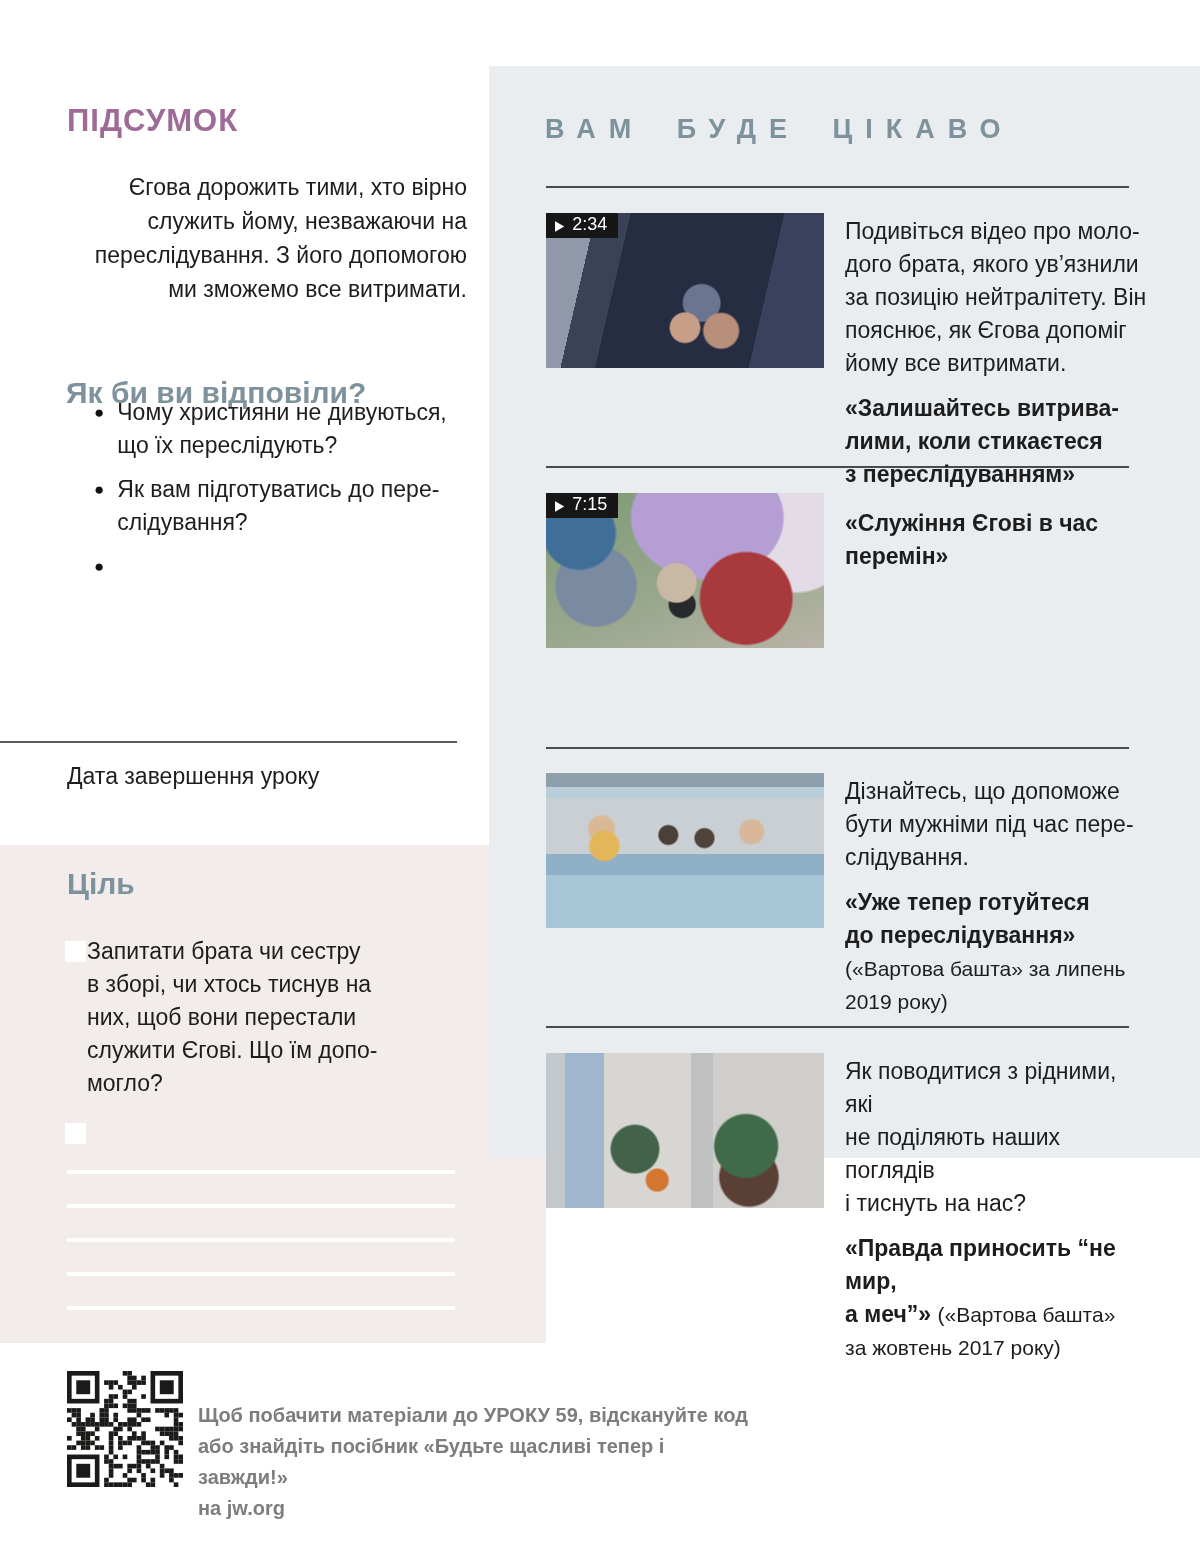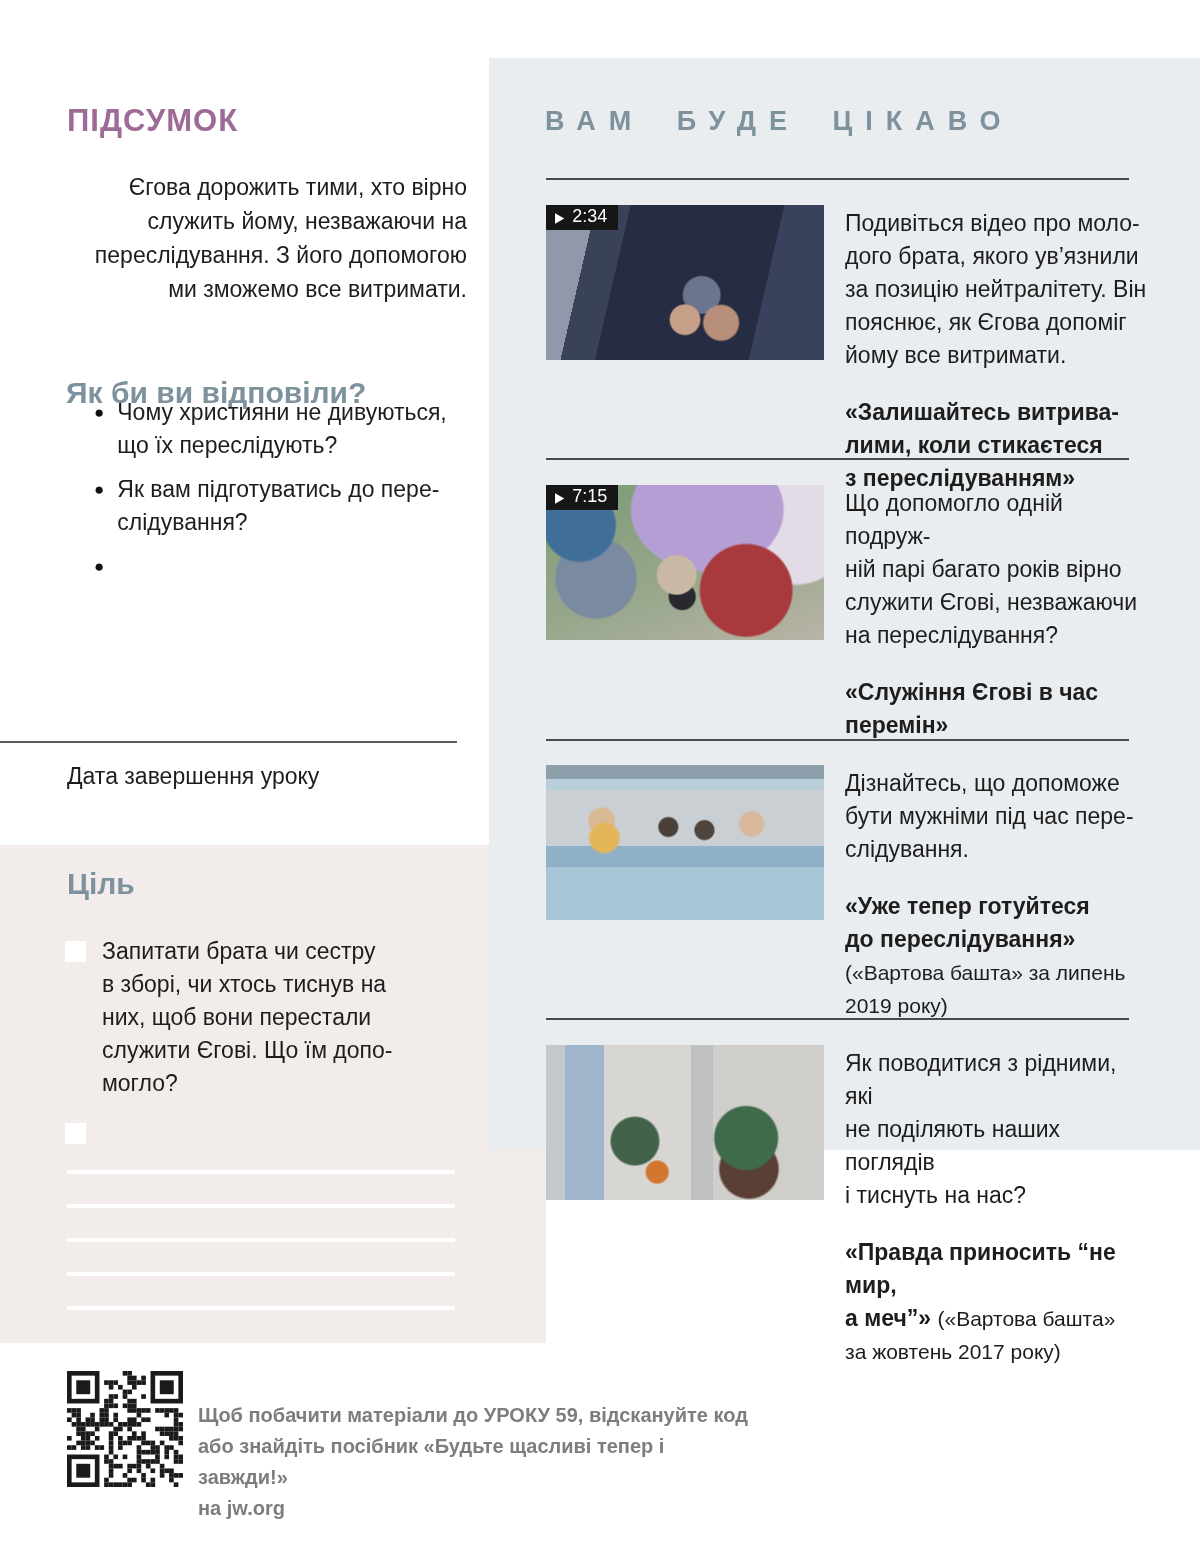--- a/index.html
+++ b/index.html
@@ -20,39 +20,39 @@
   .h-slate{font-size:30px;font-weight:700;color:var(--slate);}
   #questions-title{position:absolute;left:66px;top:332px;margin-top:44px;}
   .q-list{position:absolute;left:94px;top:396px;width:380px;list-style:none;}
   .q-list li{display:flex;gap:13px;margin-bottom:11px;font-size:23px;line-height:33px;}
   .q-list .dot{flex:0 0 auto;font-size:17px;line-height:33px;color:#111;}
   .hr-left{position:absolute;left:0;top:741px;width:457px;height:2px;background:#5c5c5c;}
   .date-label{position:absolute;left:67px;top:760px;font-size:23px;line-height:33px;}
 
   .goal-box{position:absolute;left:0;top:845px;width:546px;height:498px;background:var(--beige);}
   .goal-title{position:absolute;left:67px;top:22px;}
-  .cb-row{position:absolute;left:65px;display:flex;gap:16px;}
+  .cb-row{position:absolute;left:65px;display:flex;gap:1px;}
   .cb-row .cb{flex:0 0 auto;width:21px;height:21px;background:#fff;margin-top:6px;}
   .cb-row .cb-text{width:335px;font-size:23px;line-height:33px;}
   #cb-row-1{top:90px;}
   #cb-row-2{top:272px;}
   .goal-line{position:absolute;left:67px;width:388px;height:4px;background:#fff;}
 
   
-  .panel-right{position:absolute;left:489px;top:58px;width:711px;height:1092px;background:var(--panelbg);}
+  .panel-right{position:absolute;left:489px;top:66px;width:711px;height:1092px;background:var(--panelbg);}
   .panel-title{position:absolute;left:56px;top:48px;font-size:27px;font-weight:700;
                color:var(--slate);letter-spacing:13px;word-spacing:12px;}
   .sep{position:absolute;left:57px;width:583px;height:2px;background:var(--rule);}
   .thumb{position:absolute;left:57px;width:278px;height:155px;overflow:hidden;}
   .badge{position:absolute;top:0;left:0;background:var(--badgebg);color:#fff;display:flex;
          align-items:center;gap:8px;padding:1px 11px 3px 9px;font-size:18px;}
   .badge .tri{font-size:12px;line-height:1;transform:scaleY(1.15);}
   .item-text{position:absolute;left:356px;width:302px;font-size:23px;line-height:33px;}
   .item-text p{white-space:pre-line;}
-  .item-text .quote{font-weight:700;margin-top:24px;}
+  .item-text .quote{font-weight:700;margin-top:12px;}
   .item-text .src{font-weight:400;font-size:21px;}
 
   
   #thumb-1{background:
     radial-gradient(circle at 50% 74%, #c79e88 0 8%, rgba(0,0,0,0) 9%),
     radial-gradient(circle at 63% 76%, #b78f7b 0 8%, rgba(0,0,0,0) 9%),
     radial-gradient(circle at 56% 58%, #6c7590 0 10%, rgba(0,0,0,0) 11%),
     linear-gradient(103deg, #9098a9 0 16%, #3a4258 16% 27%, #262c42 27% 76%, #39415c 76%);}
   #thumb-2{background:
     radial-gradient(circle at 12% 26%, #3f6e99 0 13%, rgba(0,0,0,0) 14%),
@@ -164,24 +164,20 @@
 з переслідуванням»</p>
     </div>
 
     <div class="thumb" id="thumb-2" style="top:427px">
       <span class="badge">
           <span class="tri">▶</span>
           <span>7:15</span>
         </span>
     </div>
     <div class="item-text" style="top:429px">
-      <p>Що допомогло одній подруж-
-ній парі багато років вірно
-служити Єгові, незважаючи
-на переслідування?</p>
       <p class="quote">«Служіння Єгові в час
 перемін»</p>
     </div>
 
     <div class="thumb" id="thumb-3" style="top:707px"></div>
     <div class="item-text" style="top:709px">
       <p>Дізнайтесь, що допоможе
 бути мужніми під час пере-
 слідування.</p>
       <p class="quote"><span>«Уже тепер готуйтеся

